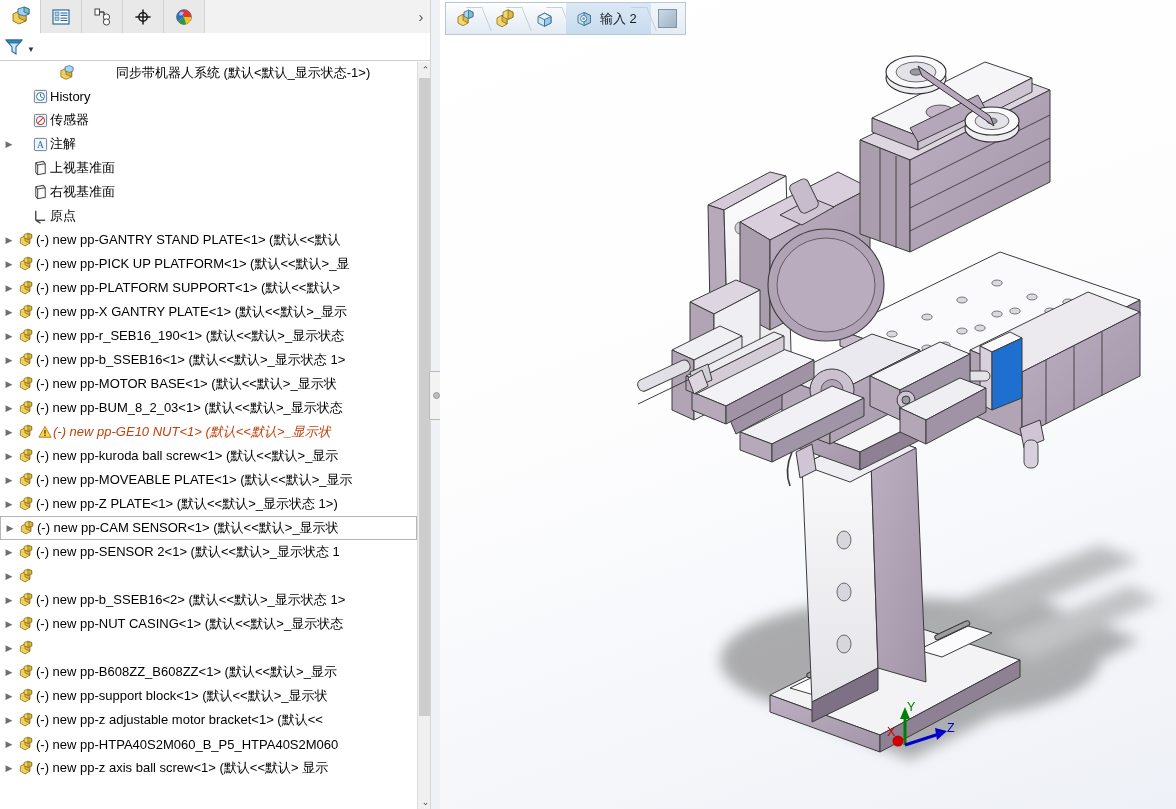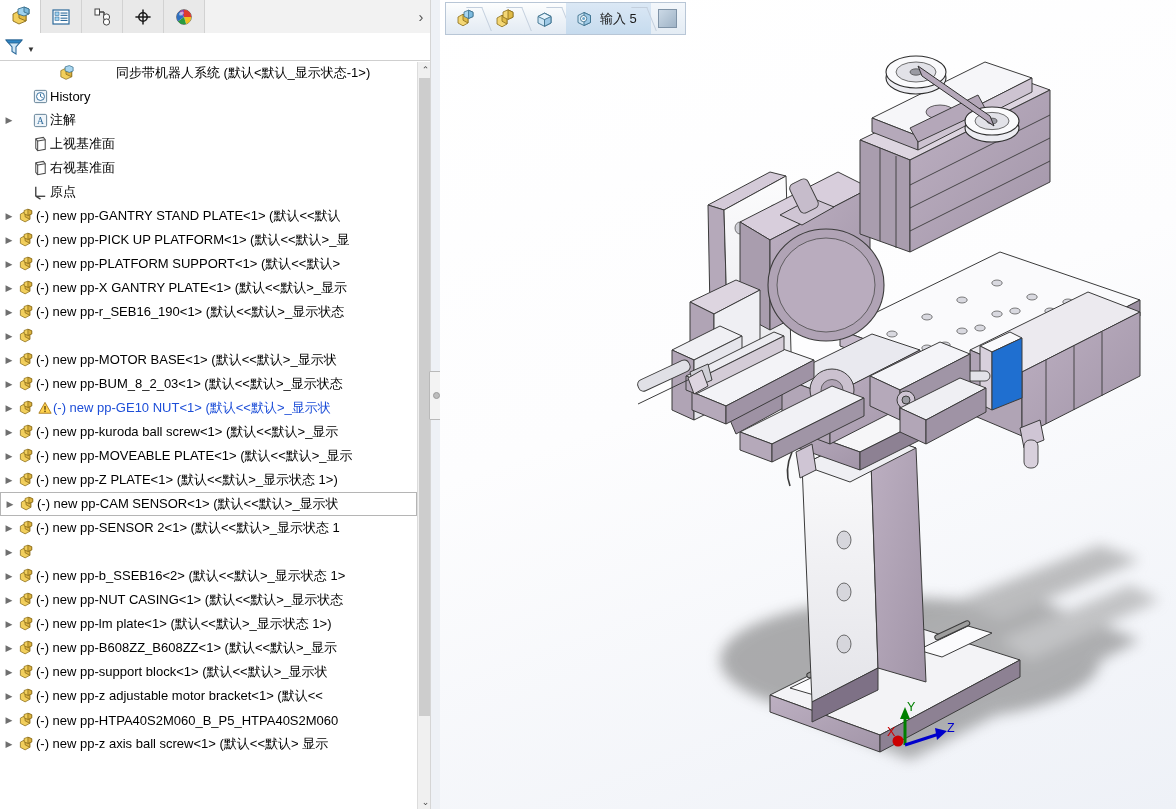--- a/index.html
+++ b/index.html
@@ -47,21 +47,21 @@
     padding-left:2px;box-sizing:border-box;cursor:default;
   }
   .row.focusrow{border:1px solid #b5b5b5;height:24px;box-sizing:border-box;}
   .arrow{
     width:14px;flex:0 0 14px;display:flex;align-items:center;justify-content:center;
     color:#6f6f6f;font-size:9px;
   }
   .indent{flex:0 0 14px;}
   .ticon{flex:0 0 20px;display:flex;align-items:center;justify-content:center;}
   .label{font-size:13px;color:#000;letter-spacing:0px;}
-  .row.warn .label{color:#1d4ed8;}
+  .row.warn .label{color:#c2410c;font-style:italic;}
   .warnicon{flex:0 0 17px;display:flex;align-items:center;justify-content:center;}
 
   
   #tree-scroll{
     position:absolute;left:417px;top:62px;width:15px;height:747px;
     background:#f0f0f0;border-left:1px solid #dcdcdc;
   }
   #tree-scroll .arrowbtn{
     height:15px;width:15px;display:flex;align-items:center;justify-content:center;
     color:#4a4a4a;font-size:9px;background:#f0f0f0;
@@ -206,20 +206,32 @@
             <div class="ticon">
               <svg width="17" height="17" viewBox="0 0 18 18">
                 <rect x="2.5" y="2.5" width="13" height="13" rx="1.5" fill="#eef4f9" stroke="#5f7d94" stroke-width="1"></rect>
                 <circle cx="9" cy="9" r="4.2" fill="#fff" stroke="#2d6a9b" stroke-width="1"></circle>
                 <path d="M9 6 L9 9 L11.4 10.4" fill="none" stroke="#2d6a9b" stroke-width="1"></path>
               </svg>
             </div>
             <span class="label">History</span>
           </div>
           <div class="row">
+            <div class="arrow"></div>
+            <div class="indent"></div>
+            <div class="ticon">
+              <svg width="17" height="17" viewBox="0 0 18 18">
+                <rect x="2.5" y="2.5" width="13" height="13" rx="1.5" fill="#eef4f9" stroke="#5f7d94" stroke-width="1"></rect>
+                <circle cx="9" cy="9" r="4.2" fill="#fff" stroke="#c0392b" stroke-width="1.1"></circle>
+                <line x1="6" y1="12" x2="12" y2="6" stroke="#c0392b" stroke-width="1.1"></line>
+              </svg>
+            </div>
+            <span class="label">传感器</span>
+          </div>
+          <div class="row">
             <div class="arrow">▶</div>
             <div class="indent"></div>
             <div class="ticon">
               <svg width="17" height="17" viewBox="0 0 18 18">
                 <rect x="2.5" y="2.5" width="13" height="13" rx="1.5" fill="#eef4f9" stroke="#5f7d94" stroke-width="1"></rect>
                 <text x="9" y="13" font-size="10" font-family="Liberation Serif, serif" text-anchor="middle" fill="#2d6a9b">A</text>
               </svg>
             </div>
             <span class="label">注解</span>
           </div>
@@ -324,20 +336,21 @@
           <div class="row">
             <div class="arrow">▶</div>
             <div class="ticon">
               <svg width="17" height="17" viewBox="0 0 18 18">
                 <polygon points="2.5,6.5 7.5,3.8 12.5,6.5 12.5,12 7.5,14.7 2.5,12" fill="#f2cf5c" stroke="#8a6d1b" stroke-width="0.8"></polygon>
                 <polygon points="7.5,3.8 12.5,6.5 12.5,12 7.5,9.3" fill="#dcb23f" stroke="#8a6d1b" stroke-width="0.8"></polygon>
                 <polygon points="6.5,2.6 10.5,1.3 14.5,2.9 14.5,6.3 10.5,7.8 6.5,6.2" fill="#f2cf5c" stroke="#8a6d1b" stroke-width="0.8"></polygon>
                 <polygon points="10.5,1.3 14.5,2.9 14.5,6.3 10.5,7.8" fill="#dcb23f" stroke="#8a6d1b" stroke-width="0.8"></polygon>
               </svg>
             </div>
+            <span class="label">(-) new pp-b_SSEB16&lt;1&gt;  (默认&lt;&lt;默认&gt;_显示状态 1&gt;</span>
           </div>
           <div class="row">
             <div class="arrow">▶</div>
             <div class="ticon">
               <svg width="17" height="17" viewBox="0 0 18 18">
                 <polygon points="2.5,6.5 7.5,3.8 12.5,6.5 12.5,12 7.5,14.7 2.5,12" fill="#f2cf5c" stroke="#8a6d1b" stroke-width="0.8"></polygon>
                 <polygon points="7.5,3.8 12.5,6.5 12.5,12 7.5,9.3" fill="#dcb23f" stroke="#8a6d1b" stroke-width="0.8"></polygon>
                 <polygon points="6.5,2.6 10.5,1.3 14.5,2.9 14.5,6.3 10.5,7.8 6.5,6.2" fill="#f2cf5c" stroke="#8a6d1b" stroke-width="0.8"></polygon>
                 <polygon points="10.5,1.3 14.5,2.9 14.5,6.3 10.5,7.8" fill="#dcb23f" stroke="#8a6d1b" stroke-width="0.8"></polygon>
               </svg>
@@ -473,21 +486,20 @@
           <div class="row">
             <div class="arrow">▶</div>
             <div class="ticon">
               <svg width="17" height="17" viewBox="0 0 18 18">
                 <polygon points="2.5,6.5 7.5,3.8 12.5,6.5 12.5,12 7.5,14.7 2.5,12" fill="#f2cf5c" stroke="#8a6d1b" stroke-width="0.8"></polygon>
                 <polygon points="7.5,3.8 12.5,6.5 12.5,12 7.5,9.3" fill="#dcb23f" stroke="#8a6d1b" stroke-width="0.8"></polygon>
                 <polygon points="6.5,2.6 10.5,1.3 14.5,2.9 14.5,6.3 10.5,7.8 6.5,6.2" fill="#f2cf5c" stroke="#8a6d1b" stroke-width="0.8"></polygon>
                 <polygon points="10.5,1.3 14.5,2.9 14.5,6.3 10.5,7.8" fill="#dcb23f" stroke="#8a6d1b" stroke-width="0.8"></polygon>
               </svg>
             </div>
-            <span class="label">(-) new pp-lm plate&lt;1&gt;  (默认&lt;&lt;默认&gt;_显示状态 1&gt;)</span>
           </div>
           <div class="row">
             <div class="arrow">▶</div>
             <div class="ticon">
               <svg width="17" height="17" viewBox="0 0 18 18">
                 <polygon points="2.5,6.5 7.5,3.8 12.5,6.5 12.5,12 7.5,14.7 2.5,12" fill="#f2cf5c" stroke="#8a6d1b" stroke-width="0.8"></polygon>
                 <polygon points="7.5,3.8 12.5,6.5 12.5,12 7.5,9.3" fill="#dcb23f" stroke="#8a6d1b" stroke-width="0.8"></polygon>
                 <polygon points="6.5,2.6 10.5,1.3 14.5,2.9 14.5,6.3 10.5,7.8 6.5,6.2" fill="#f2cf5c" stroke="#8a6d1b" stroke-width="0.8"></polygon>
                 <polygon points="10.5,1.3 14.5,2.9 14.5,6.3 10.5,7.8" fill="#dcb23f" stroke="#8a6d1b" stroke-width="0.8"></polygon>
               </svg>
@@ -586,21 +598,21 @@
         </svg>
         <span class="ctext"></span>
       </div>
       <div class="crumb last">
         <svg width="22" height="22" viewBox="0 0 22 22">
           <polygon points="4,7.5 10,4.5 16.5,7.5 16.5,14.5 10,17.5 4,14.5" fill="#cfe6f5" stroke="#3b6f8c" stroke-width="0.9"></polygon>
           <polygon points="10,4.5 16.5,7.5 16.5,14.5 10,17.5" fill="#9ec9e6" stroke="#3b6f8c" stroke-width="0.9"></polygon>
           <circle cx="9.6" cy="10.6" r="3.1" fill="#fff" stroke="#3b6f8c" stroke-width="0.9"></circle>
           <circle cx="9.6" cy="10.6" r="1.5" fill="#6fa8cc"></circle>
         </svg>
-        <span class="ctext">输入 5</span>
+        <span class="ctext">输入 2</span>
       </div>
       <div class="endbtn">
         <div class="sq"></div>
       </div>
     </div>
 
     <svg id="model" viewBox="0 0 736 809">
       <defs>
         <linearGradient id="gpurple" x1="0" y1="0" x2="1" y2="1">
           <stop offset="0" stop-color="#bdb0c2"></stop>

